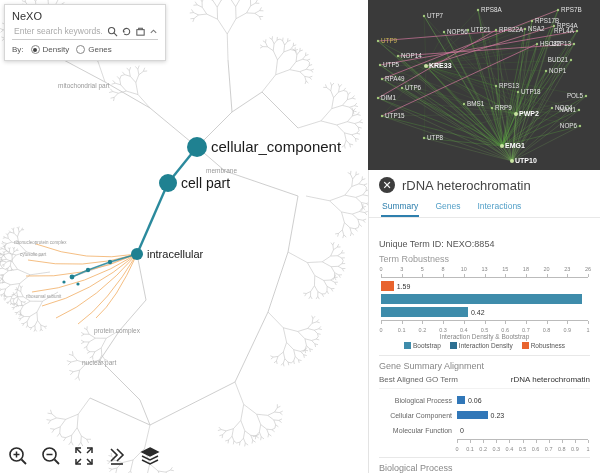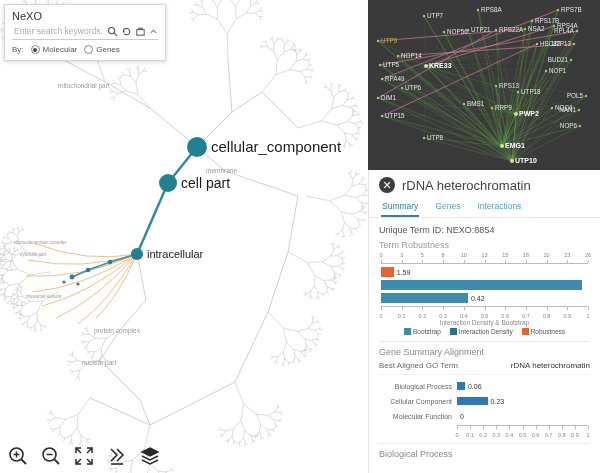--- a/index.html
+++ b/index.html
@@ -29,21 +29,21 @@
   .detail-panel{position:absolute;left:368px;top:170px;width:232px;height:303px;background:#fff;
     border-left:1px solid #e3e3e3;box-sizing:border-box;overflow:hidden;}
   .dp-header{display:flex;align-items:center;gap:7px;padding:7px 10px 3px;}
   .close-btn{width:16px;height:16px;border-radius:50%;background:#3d3d3d;color:#fff;font-size:11px;line-height:1;
     display:flex;align-items:center;justify-content:center;cursor:pointer;flex:0 0 auto;}
   .dp-title{font-size:13px;color:#444;}
   .dp-tabs{display:flex;gap:15px;padding:2px 12px 0;border-bottom:1px solid #e8e8e8;}
   .tab{font-size:8.5px;color:#54a0c8;padding:3px 1px 4px;cursor:pointer;}
   .tab.active{color:#2e7fad;border-bottom:2px solid #2e7fad;}
   .dp-body{padding:4px 10px 0;}
-  .term-id{font-size:9px;color:#555;margin:3px 0 5px;}
+  .term-id{font-size:9px;color:#555;margin:17px 0 5px;}
   .sec-label{font-size:9px;color:#999;margin-bottom:2px;}
   .axis{position:relative;height:11px;margin:0 2px;}
   .axis.top{border-bottom:1px solid #bbb;}
   .axis.top .tick-label{position:absolute;top:0;font-size:5.5px;color:#888;transform:translateX(-50%);}
   .axis.top .tick{position:absolute;bottom:0;width:1px;height:3px;background:#bbb;}
   .axis.bottom{border-top:1px solid #bbb;}
   .axis.bottom .tick-label{position:absolute;bottom:-1px;font-size:5.5px;color:#888;transform:translateX(-50%);}
   .axis.bottom .tick{position:absolute;top:0;width:1px;height:3px;background:#bbb;}
   .bar-row{display:flex;align-items:center;gap:3px;margin:3px 2px;height:10px;}
   .bar{height:10px;}
@@ -1139,21 +1139,21 @@
         <span class="icon-btn">
           <svg width="9" height="9" viewBox="0 0 10 10">
               <polyline points="2,6.5 5,3.5 8,6.5" fill="none" stroke="#777" stroke-width="1.2"></polyline>
             </svg>
         </span>
       </div>
       <div class="sc-by">
         <span>By:</span>
         <label>
           <span class="radio checked"></span>
-          <span>Molecular</span>
+          <span>Density</span>
         </label>
         <label>
           <span class="radio"></span>
           <span>Genes</span>
         </label>
       </div>
     </div>
 
     <div class="zoom-toolbar">
       <span class="tool-btn">

